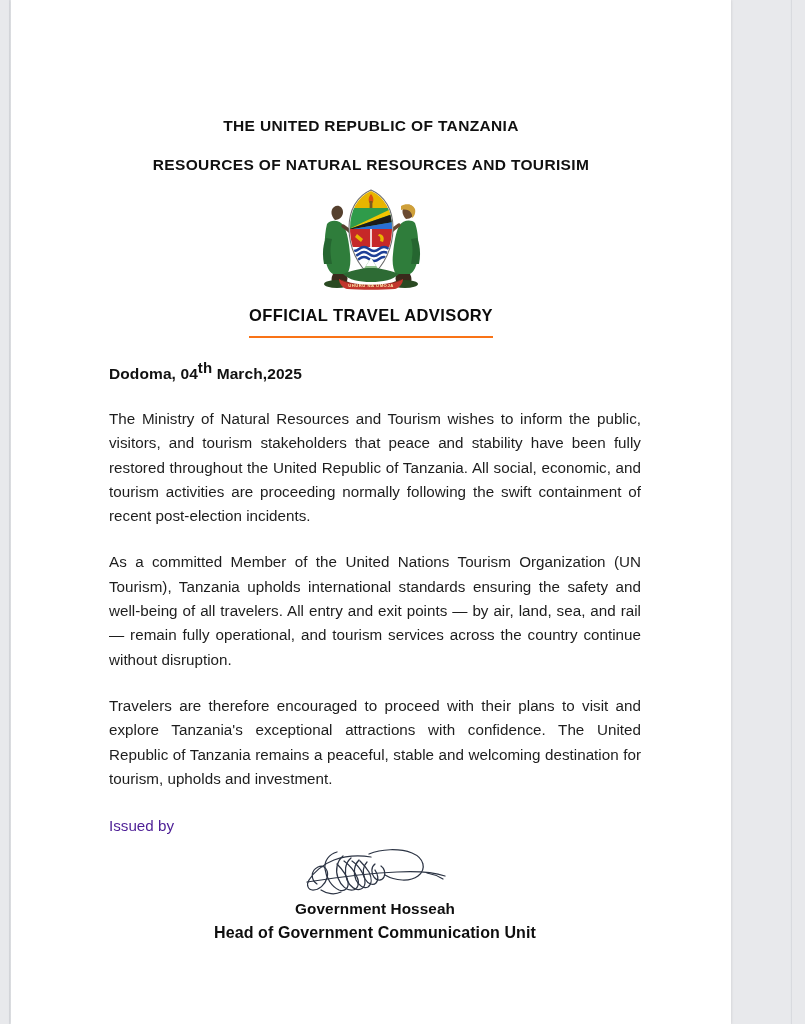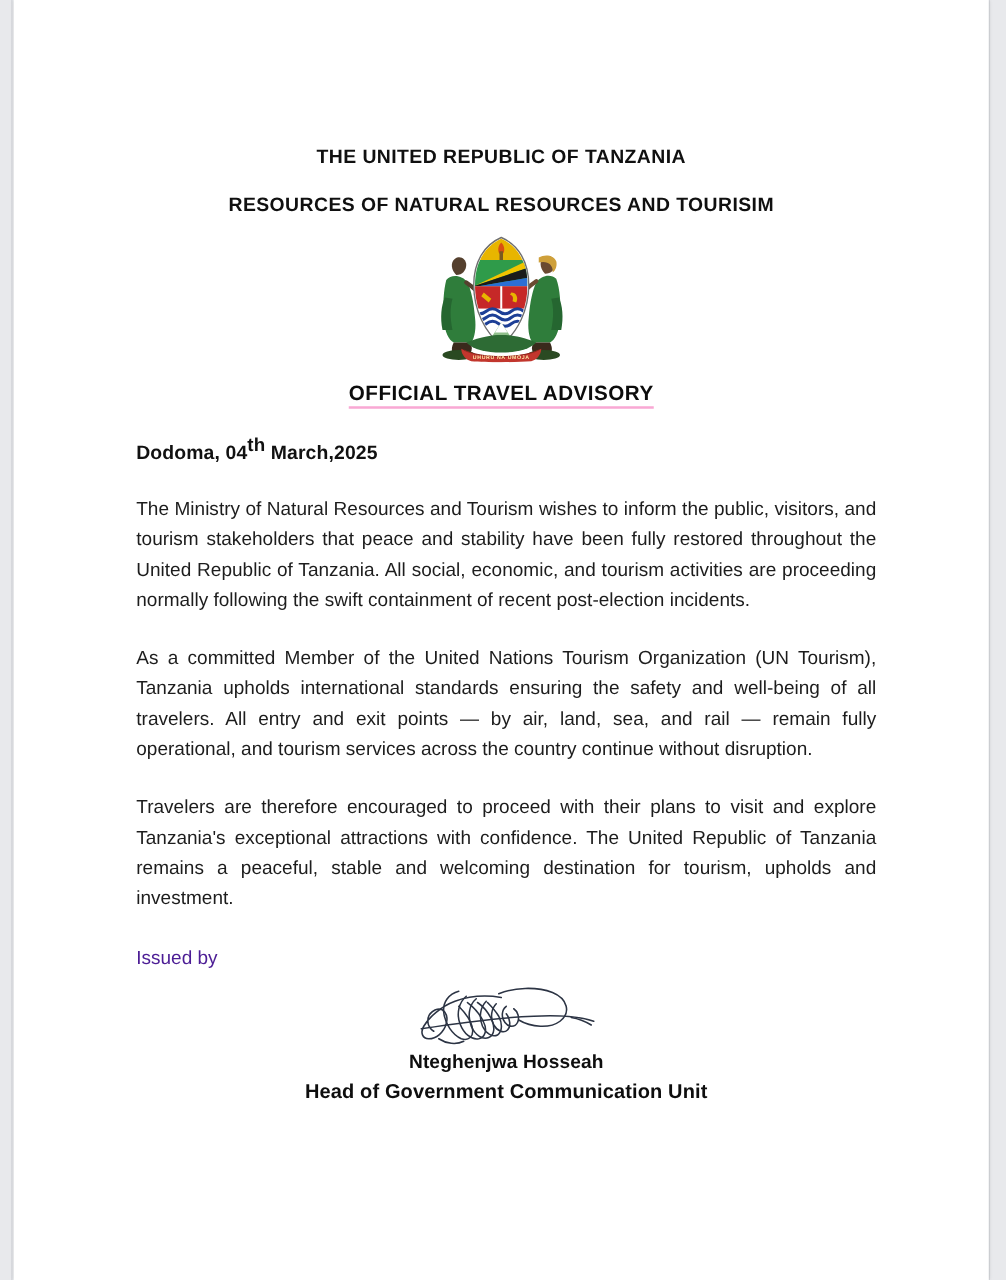--- a/index.html
+++ b/index.html
@@ -10,21 +10,21 @@
     width: 805px;
     height: 1024px;
     background: #e8e9ec;
     font-family: "Liberation Sans", sans-serif;
     overflow: hidden;
   }
   .page {
     position: absolute;
     left: 11px;
     top: 0;
-    width: 780px;
+    width: 720px;
     height: 1024px;
     background: #ffffff;
     box-shadow: 0 0 3px rgba(0,0,0,0.14);
     box-sizing: border-box;
     overflow: hidden;
   }
   .page-edge-left {
     position: absolute;
     left: 9px;
     top: 0;
@@ -73,22 +73,22 @@
   .advisory-title-wrap {
     text-align: center;
     margin-top: 16px;
   }
   .advisory-title {
     display: inline-block;
     font-size: 16.5px;
     font-weight: bold;
     letter-spacing: 0.4px;
     color: #0c0c0c;
-    border-bottom: 2px solid #f9a8d4;
-    padding-bottom: 0;
+    border-bottom: 2px solid #f97316;
+    padding-bottom: 11px;
   }
 
   .body-area {
     padding: 0 90px 0 98px;
   }
 
   .dateline {
     margin-top: 27px;
     font-size: 15.5px;
     font-weight: bold;
@@ -245,18 +245,18 @@
           <path d="M74 18 C68 23 67 32 70 40 C73 47 79 51 84 49 C89 47 89 40 86 34 C83 28 78 23 75 21"></path>
           <path d="M82 20 C77 25 76 33 79 40 C82 46 87 49 91 47 C95 44 95 38 92 32 C89 27 85 23 83 21"></path>
           <path d="M90 22 C86 26 85 33 88 39 C91 44 96 46 99 43 C102 40 101 34 98 30"></path>
           <path d="M98 24 C94 27 94 33 97 37 C100 41 105 41 107 37 C109 33 107 28 104 26"></path>
           <path d="M92 14 C104 9 122 8 135 13 C147 18 150 29 141 36 C133 42 118 41 108 35"></path>
           <path d="M30 42 C56 38 90 33 120 32 C140 31 156 32 168 36"></path>
           <path d="M150 33 C156 34 161 36 166 39"></path>
           <path d="M44 50 C50 54 58 55 64 52"></path>
         </g>
       </svg>
-      <div class="signer-name">Nteghenjwa Hosseah</div>
+      <div class="signer-name">Government Hosseah</div>
       <div class="signer-title">Head of Government Communication Unit</div>
     </div>
 
   </div>
 </div>
 
 </body></html>

